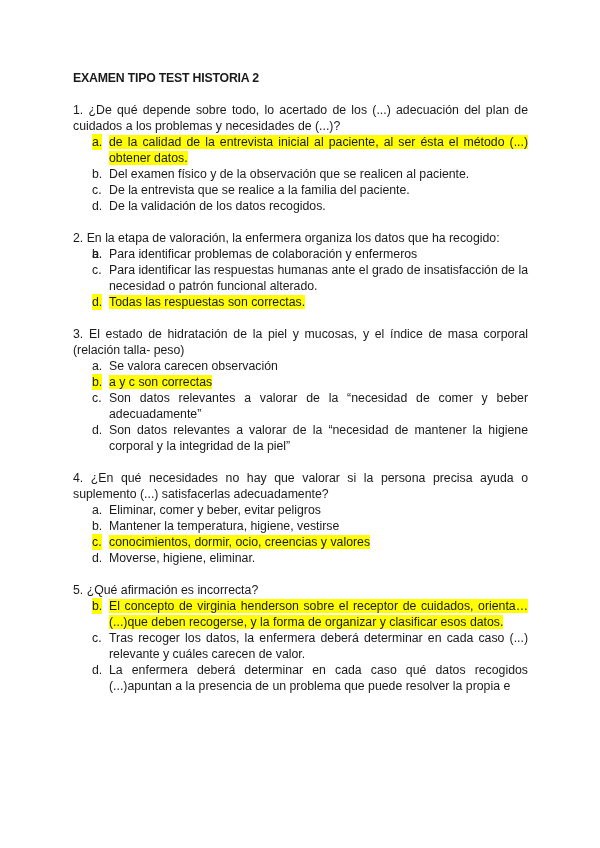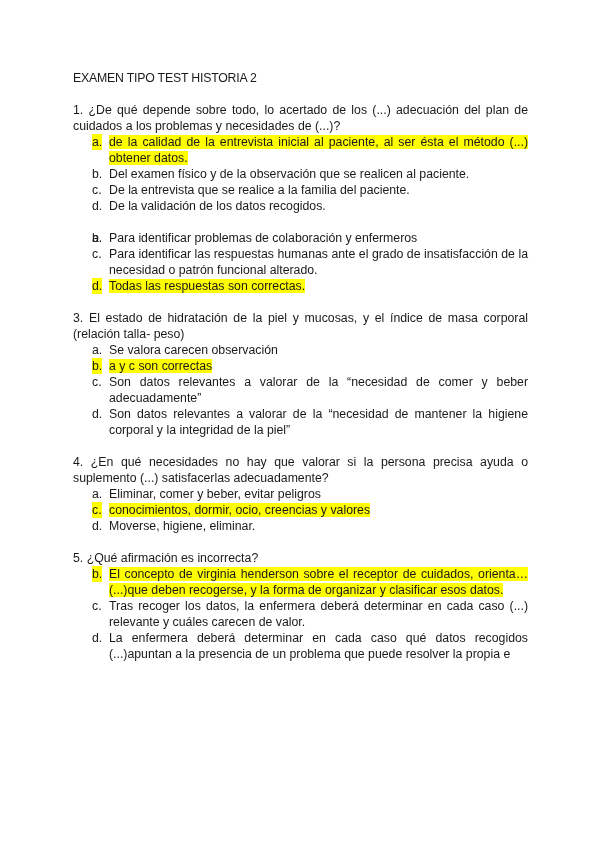--- a/index.html
+++ b/index.html
@@ -1,19 +1,19 @@
 <!DOCTYPE html>
 <html><head>
 <meta charset="utf-8">
 <style>
   html, body { margin: 0; padding: 0; background: #ffffff; }
   body { width: 600px; height: 848px; overflow: hidden; position: relative;
          font-family: "Liberation Sans", sans-serif; font-size: 12.3px; color: #1a1a1a; }
   .page { position: absolute; left: 73px; top: 70px; width: 455px; }
-  .title { line-height: 16px; margin: 0 0 16px 0; letter-spacing: -0.2px; }
+  .title { line-height: 16px; margin: 0 0 16px 0; letter-spacing: -0.2px; font-weight: bold; }
   .q { margin: 7px 0 16px 0; }
   .q-text { line-height: 16px; text-align: justify; }
   .opts { margin: 0; padding: 0; list-style: none; }
   .opt { position: relative; padding-left: 36px; line-height: 16px; text-align: justify; }
   .opt .letter { position: absolute; left: 19px; top: 0; }
   .hl .letter, .hl .opt-text { background: #ffff00; }
 </style>
 </head>
 <body>
 
@@ -24,20 +24,21 @@
     <div class="q-text">1. ¿De qué depende sobre todo, lo acertado de los (...) adecuación del plan de cuidados a los problemas y necesidades de (...)?</div>
     <ul class="opts">
       <li class="opt hl"><span class="letter">a.</span><span class="opt-text">de la calidad de la entrevista inicial al paciente, al ser ésta el método (...) obtener datos.</span></li>
       <li class="opt"><span class="letter">b.</span><span class="opt-text">Del examen físico y de la observación que se realicen al paciente.</span></li>
       <li class="opt"><span class="letter">c.</span><span class="opt-text">De la entrevista que se realice a la familia del paciente.</span></li>
       <li class="opt"><span class="letter">d.</span><span class="opt-text">De la validación de los datos recogidos.</span></li>
     </ul>
   </div>
 
   <div class="q">
+    <div class="q-text">2. En la etapa de valoración, la enfermera organiza los datos que ha recogido:</div>
     <ul class="opts">
       <li class="opt"><span class="letter">a.</span></li>
       <li class="opt"><span class="letter">b.</span><span class="opt-text">Para identificar problemas de colaboración y enfermeros</span></li>
       <li class="opt"><span class="letter">c.</span><span class="opt-text">Para identificar las respuestas humanas ante el grado de insatisfacción de la necesidad o patrón funcional alterado.</span></li>
       <li class="opt hl"><span class="letter">d.</span><span class="opt-text">Todas las respuestas son correctas.</span></li>
     </ul>
   </div>
 
   <div class="q">
     <div class="q-text">3. El estado de hidratación de la piel y mucosas, y el índice de masa corporal (relación talla- peso)</div>
@@ -46,21 +47,21 @@
       <li class="opt hl"><span class="letter">b.</span><span class="opt-text">a y c son correctas</span></li>
       <li class="opt"><span class="letter">c.</span><span class="opt-text">Son datos relevantes a valorar de la “necesidad de comer y beber adecuadamente”</span></li>
       <li class="opt"><span class="letter">d.</span><span class="opt-text">Son datos relevantes a valorar de la “necesidad de mantener la higiene corporal y la integridad de la piel”</span></li>
     </ul>
   </div>
 
   <div class="q">
     <div class="q-text">4. ¿En qué necesidades no hay que valorar si la persona precisa ayuda o suplemento (...) satisfacerlas adecuadamente?</div>
     <ul class="opts">
       <li class="opt"><span class="letter">a.</span><span class="opt-text">Eliminar, comer y beber, evitar peligros</span></li>
-      <li class="opt"><span class="letter">b.</span></li>
+      <li class="opt"><span class="letter">b.</span><span class="opt-text">Mantener la temperatura, higiene, vestirse</span></li>
       <li class="opt hl"><span class="letter">c.</span><span class="opt-text">conocimientos, dormir, ocio, creencias y valores</span></li>
       <li class="opt"><span class="letter">d.</span><span class="opt-text">Moverse, higiene, eliminar.</span></li>
     </ul>
   </div>
 
   <div class="q">
     <div class="q-text">5. ¿Qué afirmación es incorrecta?</div>
     <ul class="opts">
       <li class="opt"><span class="letter">a.</span></li>
       <li class="opt hl"><span class="letter">b.</span><span class="opt-text">El concepto de virginia henderson sobre el receptor de cuidados, orienta…(...)que deben recogerse, y la forma de organizar y clasificar esos datos.</span></li>

